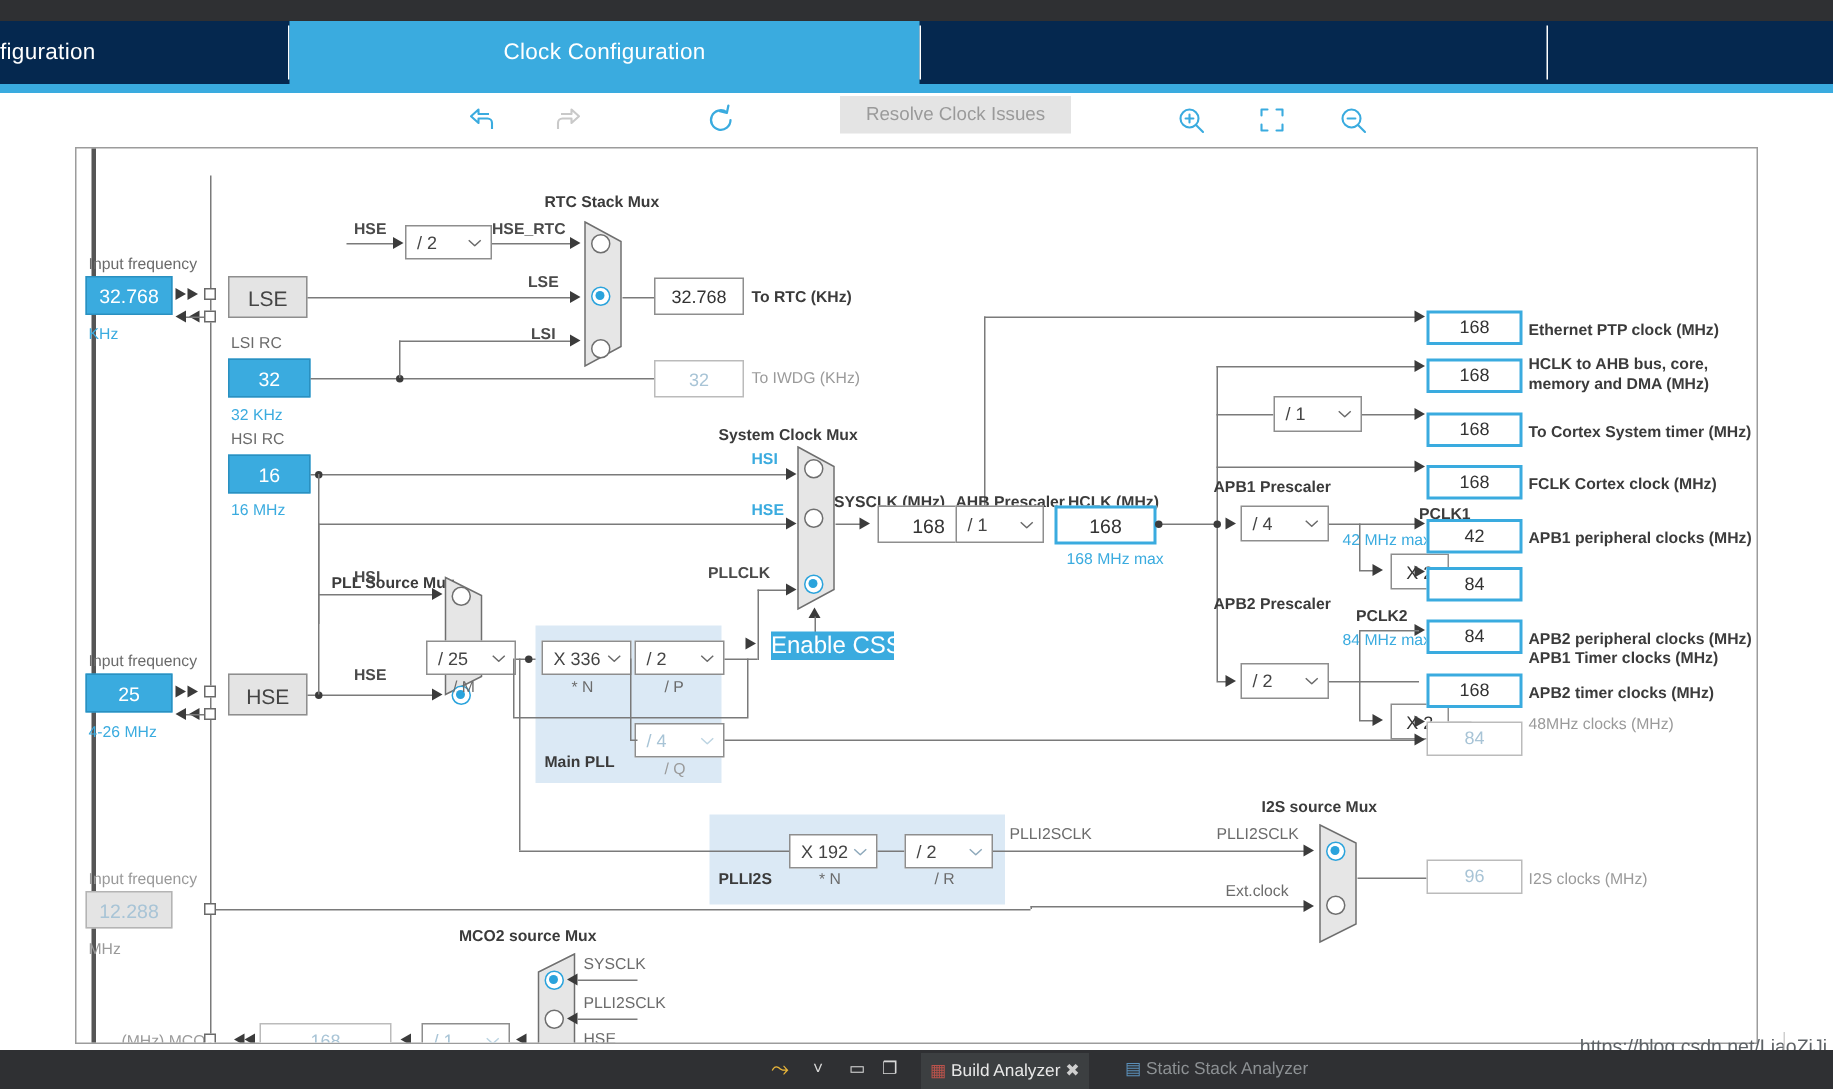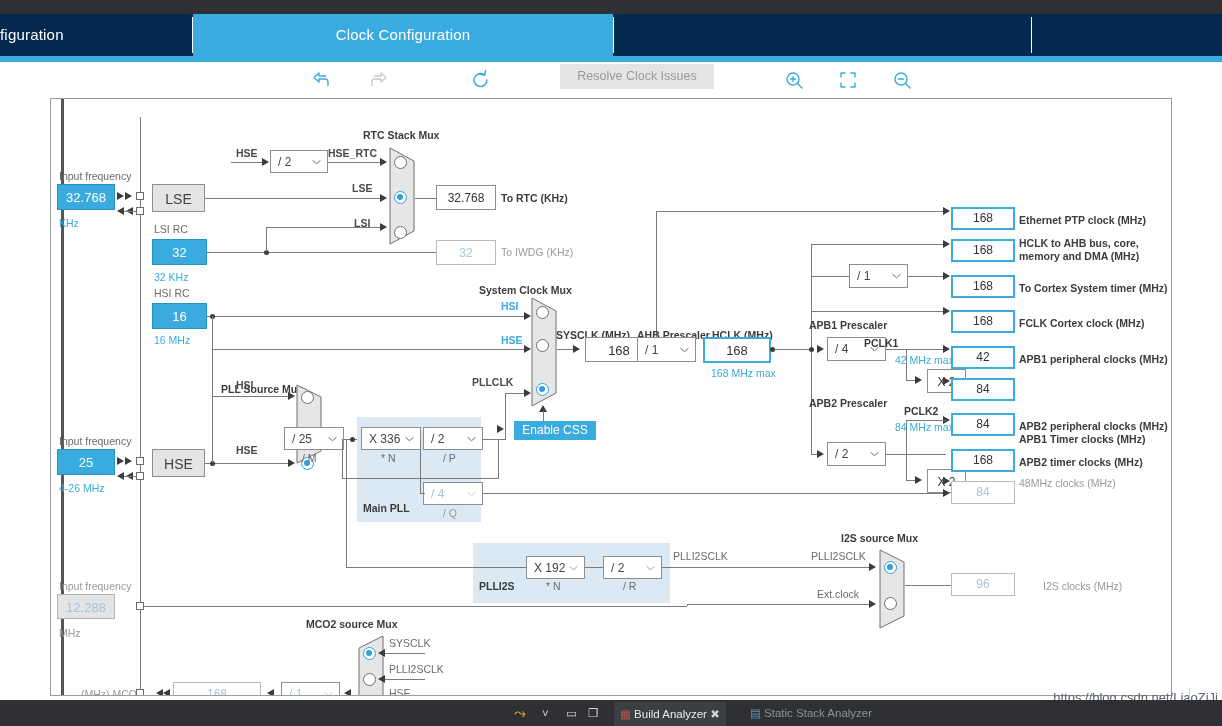--- a/index.html
+++ b/index.html
@@ -50,21 +50,21 @@
   .sel2 { position:absolute; border:1px solid #8e8e8e; background:#fff;
           font-size:12px; color:#444; }
   .sel2 .cap { position:absolute; left:7px; top:50%; transform:translateY(-50%); white-space:nowrap;}
   .sel2 .cv2 { position:absolute; right:6px; top:50%; transform:translateY(-50%);
                width:9px; height:5px; }
   .sel2.dis { color:#a8c4d6; }
   .sel2.dis .cv2 path { stroke:#bcd4e2; }
 
   .pllbg { position:absolute; background:#dbe9f5; }
 
-  .css-btn { position:absolute; background:#3aabdf; color:#fff; font-size:12px;
+  .css-btn { position:absolute; background:#3aabdf; color:#fff; font-size:16px;
              text-align:center; white-space:nowrap; }
 
   .hline { position:absolute; height:1px; background:#7a7a7a; }
   .vline { position:absolute; width:1px; background:#7a7a7a; }
   .dot { position:absolute; width:5px; height:5px; border-radius:50%; background:#3b3b3b; }
   .pin { position:absolute; width:8px; height:8px; border:1px solid #6a6a6a; background:#fff; }
 
   .arrowR { position:absolute; width:0;height:0; border-left:7px solid #3b3b3b;
             border-top:4.5px solid transparent; border-bottom:4.5px solid transparent; }
   .arrowL { position:absolute; width:0;height:0; border-right:7px solid #3b3b3b;
@@ -352,21 +352,21 @@
 
   <div class="lbl dark" style="left:758px;top:220px;">APB1 Prescaler</div>
   <div class="dot" style="left:758px;top:248px;"></div>
   <div class="arrowR" style="left:766px;top:246px;"></div>
   <div class="sel2" style="left:776px;top:238px;width:59px;height:24px;">
     <span class="cap">/ 4</span>
     <svg class="cv2" viewBox="0 0 9 5">
           <path d="M0.5 0.7 L4.5 4.3 L8.5 0.7" fill="none" stroke="#6a6a6a" stroke-width="1"></path>
         </svg>
   </div>
-  <div class="lbl dark" style="left:813px;top:238px;">PCLK1</div>
+  <div class="lbl dark" style="left:895px;top:238px;">PCLK1</div>
   <div class="lbl blue" style="left:844px;top:255px;">42 MHz max</div>
   <div class="hline" style="left:835px;top:250px;width:60px;"></div>
   <div class="arrowR" style="left:892px;top:246px;"></div>
   <div class="vline" style="left:855px;top:250px;height:31px;"></div>
   <div class="hline" style="left:855px;top:281px;width:10px;"></div>
   <div class="arrowR" style="left:864px;top:277px;"></div>
   <div class="box" style="left:876px;top:270px;width:39px;height:24px;line-height:24px;">X 2</div>
   <div class="hline" style="left:915px;top:282px;width:15px;"></div>
   <div class="arrowR" style="left:892px;top:278px;"></div>
 
@@ -453,21 +453,21 @@
       <polygon points="1,1 25,13 25,67 1,79" fill="#e6e6e6" stroke="#6f6f6f" stroke-width="1"></polygon>
     </svg>
   </div>
   <div class="radio on" style="left:833px;top:462px;"></div>
   <div class="radio" style="left:833px;top:498px;"></div>
   <div class="hline" style="left:636px;top:505px;width:185px;"></div>
   <div class="arrowR" style="left:818px;top:501px;"></div>
   <div class="hline" style="left:854px;top:486px;width:55px;"></div>
   <div class="arrowR" style="left:906px;top:482px;"></div>
   <div class="box dis" style="left:900px;top:474px;width:64px;height:23px;line-height:21px;">96</div>
-  <div class="lbl grey" style="left:992px;top:481px;">I2S clocks (MHz)</div>
+  <div class="lbl grey" style="left:968px;top:481px;">I2S clocks (MHz)</div>
 
   <div class="lbl grey" style="left:8px;top:481px;">Input frequency</div>
   <div class="box inp dis" style="left:6px;top:495px;width:58px;height:25px;line-height:25px;font-size:13px;">12.288</div>
   <div class="lbl grey" style="left:8px;top:528px;">MHz</div>
   <div class="pin" style="left:85px;top:503px;"></div>
   <div class="hline" style="left:93px;top:507px;width:543px;"></div>
   <div class="vline" style="left:636px;top:505px;height:2px;"></div>
 
   <div class="lbl dark" style="left:255px;top:519px;">MCO2 source Mux</div>
   <div class="mux" style="left:307px;top:536px;">

